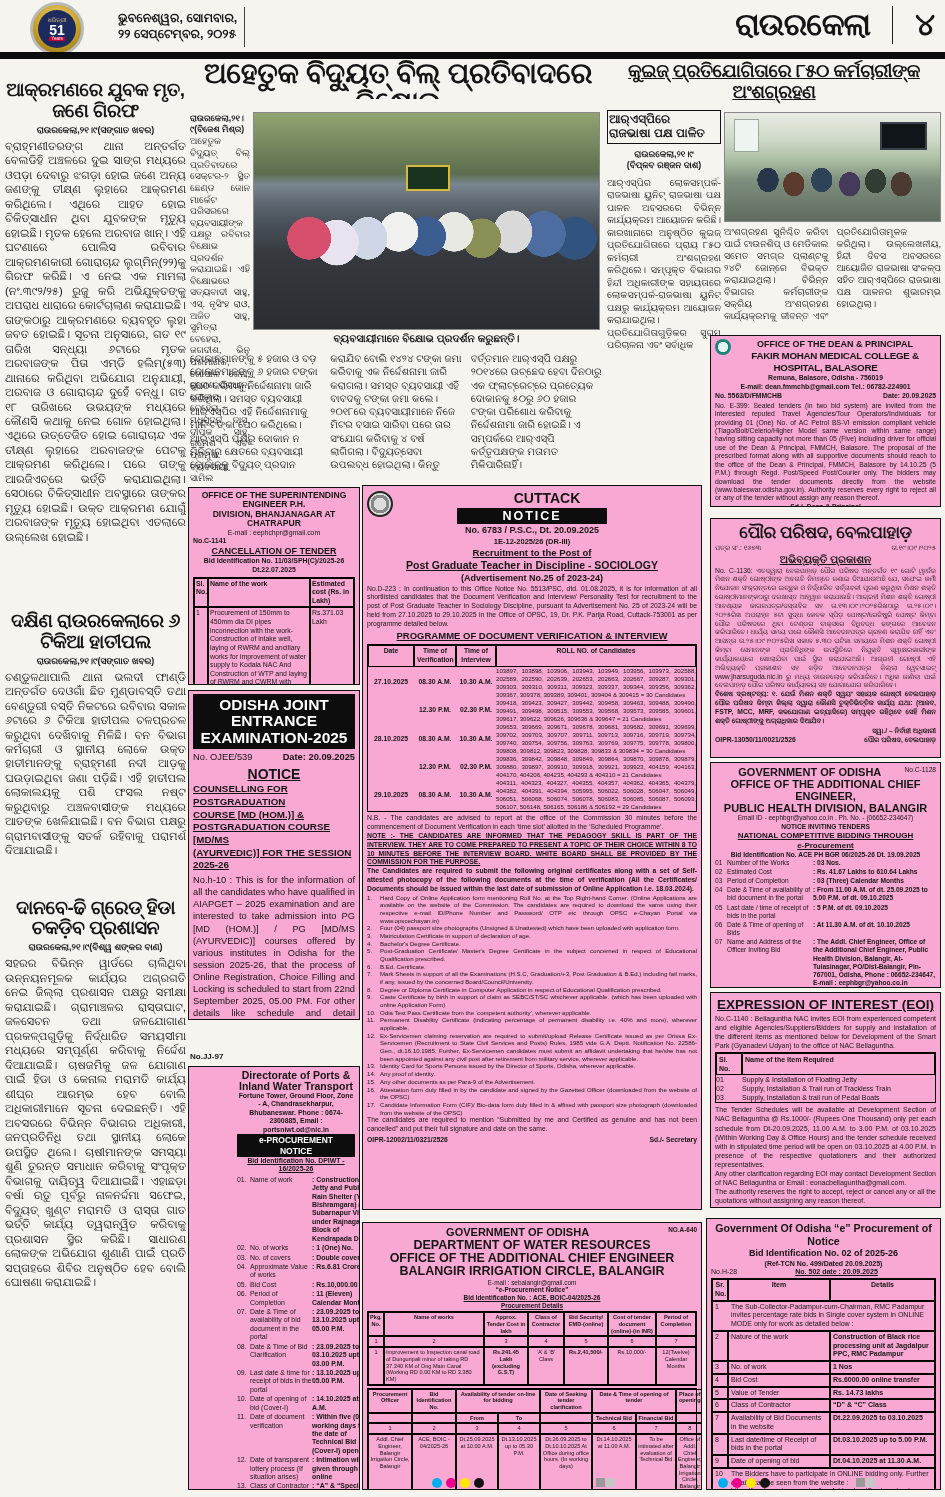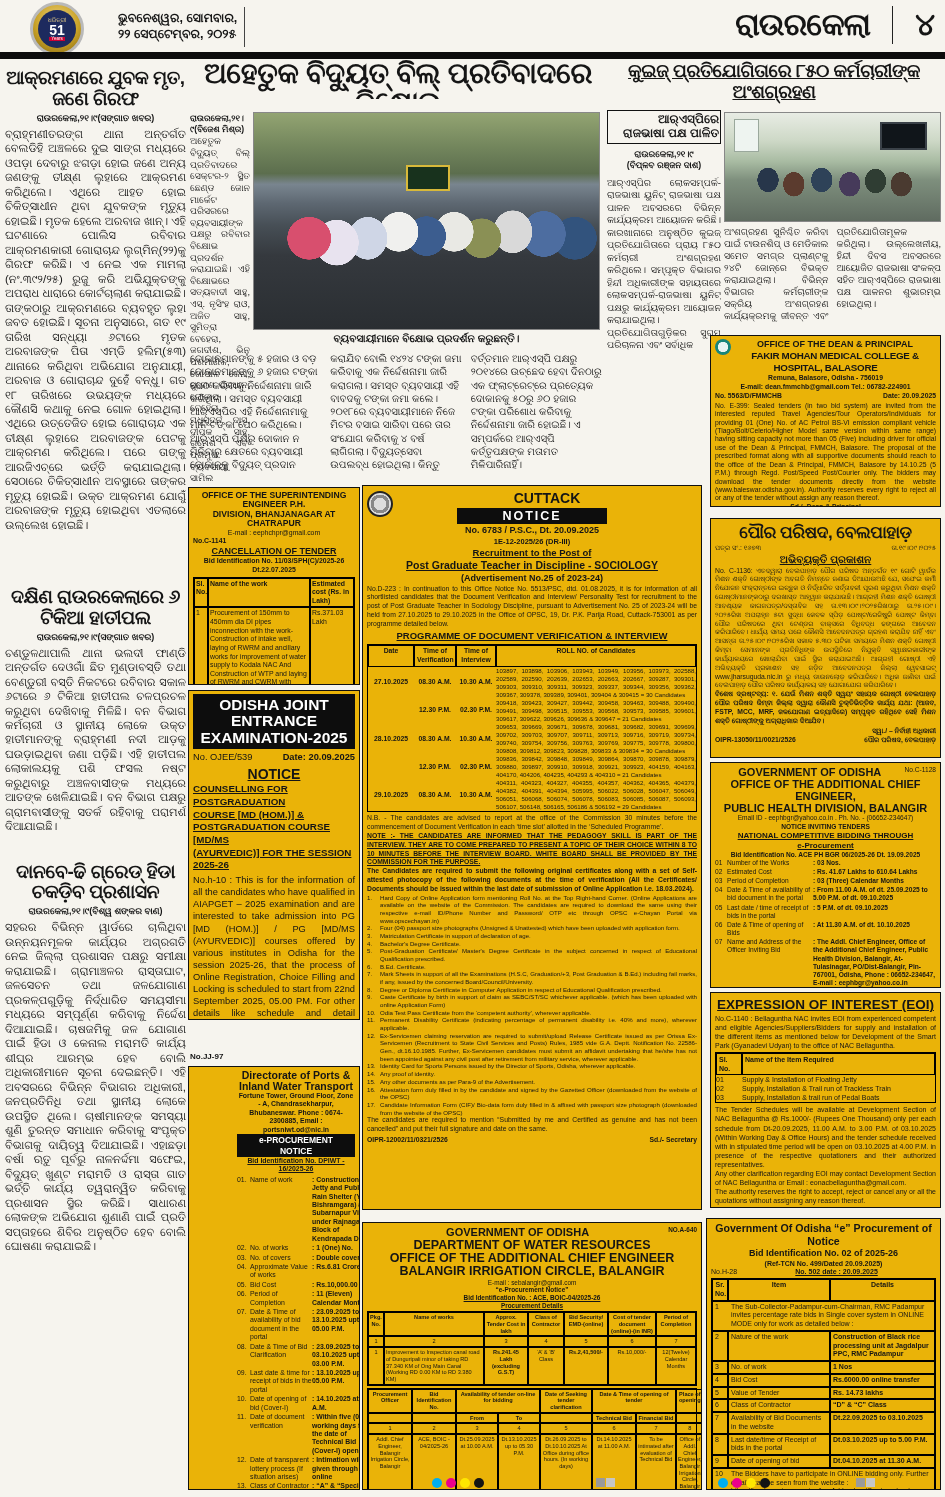--- a/index.html
+++ b/index.html
@@ -25,21 +25,21 @@
   .page-sep { width:1px; height:38px; background:#222; }
   .page-num { font-size:31px; font-weight:800; }
   .bar { left:0; top:52px; width:945px; height:7px; background:#0c0c0c; }
 
   
   .odia { text-align:justify; }
   .hl { font-weight:800; letter-spacing:-0.5px; }
 
   
   .left-rail { left:5px; top:60px; width:181px; height:1430px; overflow:hidden; }
-  .lr-h { font-size:19px; line-height:1.1; font-weight:800; text-align:center; margin:8px 0 3px; }
+  .lr-h { font-size:19px; line-height:1.1; font-weight:800; text-align:center; margin:20px 0 3px; }
   .lr-dl { font-size:9px; font-weight:bold; text-align:center; margin-bottom:3px; }
   .lr-b { font-size:11.4px; line-height:1.27; overflow:hidden; }
 
   
   .hl-main { left:192px; top:59px; width:412px; height:40px; font-size:29px; text-align:center; line-height:1.0; overflow:hidden; }
   .mini-col { left:190px; top:113px; width:60px; height:368px; font-size:9.3px; line-height:1.25; overflow:hidden; }
   .mini-dl { font-weight:bold; font-size:8.6px; margin-bottom:2px; }
   .photo-main { left:253px; top:112px; width:347px; height:218px; border:1px solid #888;
      background:
        radial-gradient(ellipse 9% 14% at 16% 58%, #d84f6e 0 70%, transparent 71%),
@@ -53,39 +53,39 @@
        radial-gradient(ellipse 9% 15% at 84% 56%, #4d6da0 0 70%, transparent 71%),
        radial-gradient(ellipse 9% 14% at 93% 58%, #32537d 0 70%, transparent 71%),
        linear-gradient(180deg,#93a472 0%,#72855c 16%,#5c6e4e 28%,#79858f 33%,#5d6771 42%,#474f56 52%,#35393e 66%,#2a2e32 100%);
      overflow:hidden; }
   .photo-main .board { position:absolute; left:44%; top:24%; width:44px; height:26px; background:#18321d; border:2px solid #d8b93a; }
   .caption-main { left:253px; top:332px; width:347px; font-size:10.5px; font-weight:bold; text-align:center; }
   .main-cols { left:190px; top:352px; width:412px; height:130px; column-count:3; column-gap:9px; font-size:10.2px; line-height:1.3; overflow:hidden; }
 
   
   .hl-quiz { left:607px; top:60px; width:334px; height:48px; font-size:18.5px; line-height:1.15; text-align:center; overflow:hidden;text-decoration:underline; }
-  .quiz-sub { left:607px; top:110px; width:114px; border:1.2px solid #111; padding:2px 1px; font-size:12px; font-weight:800; text-align:right; line-height:1.15; }
+  .quiz-sub { left:607px; top:110px; width:114px; border:1.2px solid #111; padding:2px 1px; font-size:12px; font-weight:800; text-align:left; line-height:1.15; }
   .quiz-dl { left:607px; top:149px; width:114px; font-size:8.8px; font-weight:bold; text-align:center; line-height:1.25; }
   .quiz-col { left:607px; top:177px; width:114px; height:303px; font-size:9.6px; line-height:1.3; overflow:hidden; }
   .photo-quiz { left:724px; top:112px; width:217px; height:110px; border:1px solid #888;
      background:
        radial-gradient(ellipse 7% 16% at 20% 62%, #27364a 0 70%, transparent 71%),
        radial-gradient(ellipse 7% 16% at 32% 66%, #5b3b2e 0 70%, transparent 71%),
        radial-gradient(ellipse 7% 16% at 45% 62%, #2e4258 0 70%, transparent 71%),
        radial-gradient(ellipse 7% 16% at 58% 66%, #463a5a 0 70%, transparent 71%),
        radial-gradient(ellipse 7% 16% at 70% 63%, #2f3d33 0 70%, transparent 71%),
        radial-gradient(ellipse 7% 16% at 82% 66%, #4a3a30 0 70%, transparent 71%),
        linear-gradient(180deg,#e8ece4 0%,#cdd8c6 26%,#a8bba2 45%,#7e8f7d 62%,#5f6b60 100%);
      overflow:hidden; }
   .photo-quiz .tv { position:absolute; right:6%; top:8%; width:22%; height:26%; background:#10151a; border:2px solid #3a4148; }
   .photo-quiz .win { position:absolute; left:4%; top:6%; width:12%; height:30%; background:#eef4f0; border:1px solid #9aa89c; }
   .quiz-cols2 { left:724px; top:226px; width:217px; height:106px; column-count:2; column-gap:8px; font-size:9.4px; line-height:1.28; overflow:hidden; }
 
   
-  .box { border:1.4px solid #111; background:#eab308; overflow:hidden; padding:3px 4px; }
+  .box { border:1.4px solid #111; background:#f9a8d4; overflow:hidden; padding:3px 4px; }
   .c { text-align:center; } .b { font-weight:bold; } .u { text-decoration:underline; }
   .blkhead { background:#0d0d0d; color:#fff; text-align:center; font-weight:800; }
   .kv-grid { display:grid; }
   .kv-grid > div { padding:0 1px; }
   .sigrow { display:flex; justify-content:space-between; align-items:flex-end; margin-top:2px; }
 
   .phc { left:188px; top:487px; width:172px; height:198px; font-size:6.9px; line-height:1.25; }
   .phc-t { font-size:8.6px; line-height:1.1; }
   .phc-tbl { display:grid; grid-template-columns:14px 1fr 44px; border:1px solid #000; margin:2px 0; }
   .phc-tbl > div { border:0.5px solid #000; padding:1px; }

